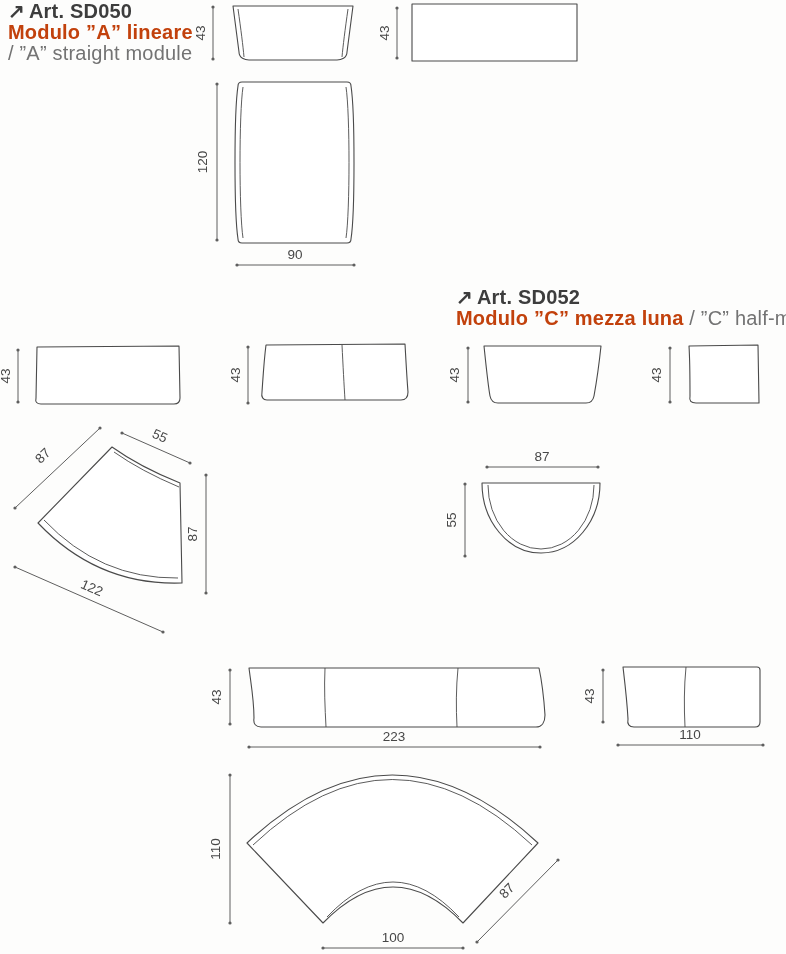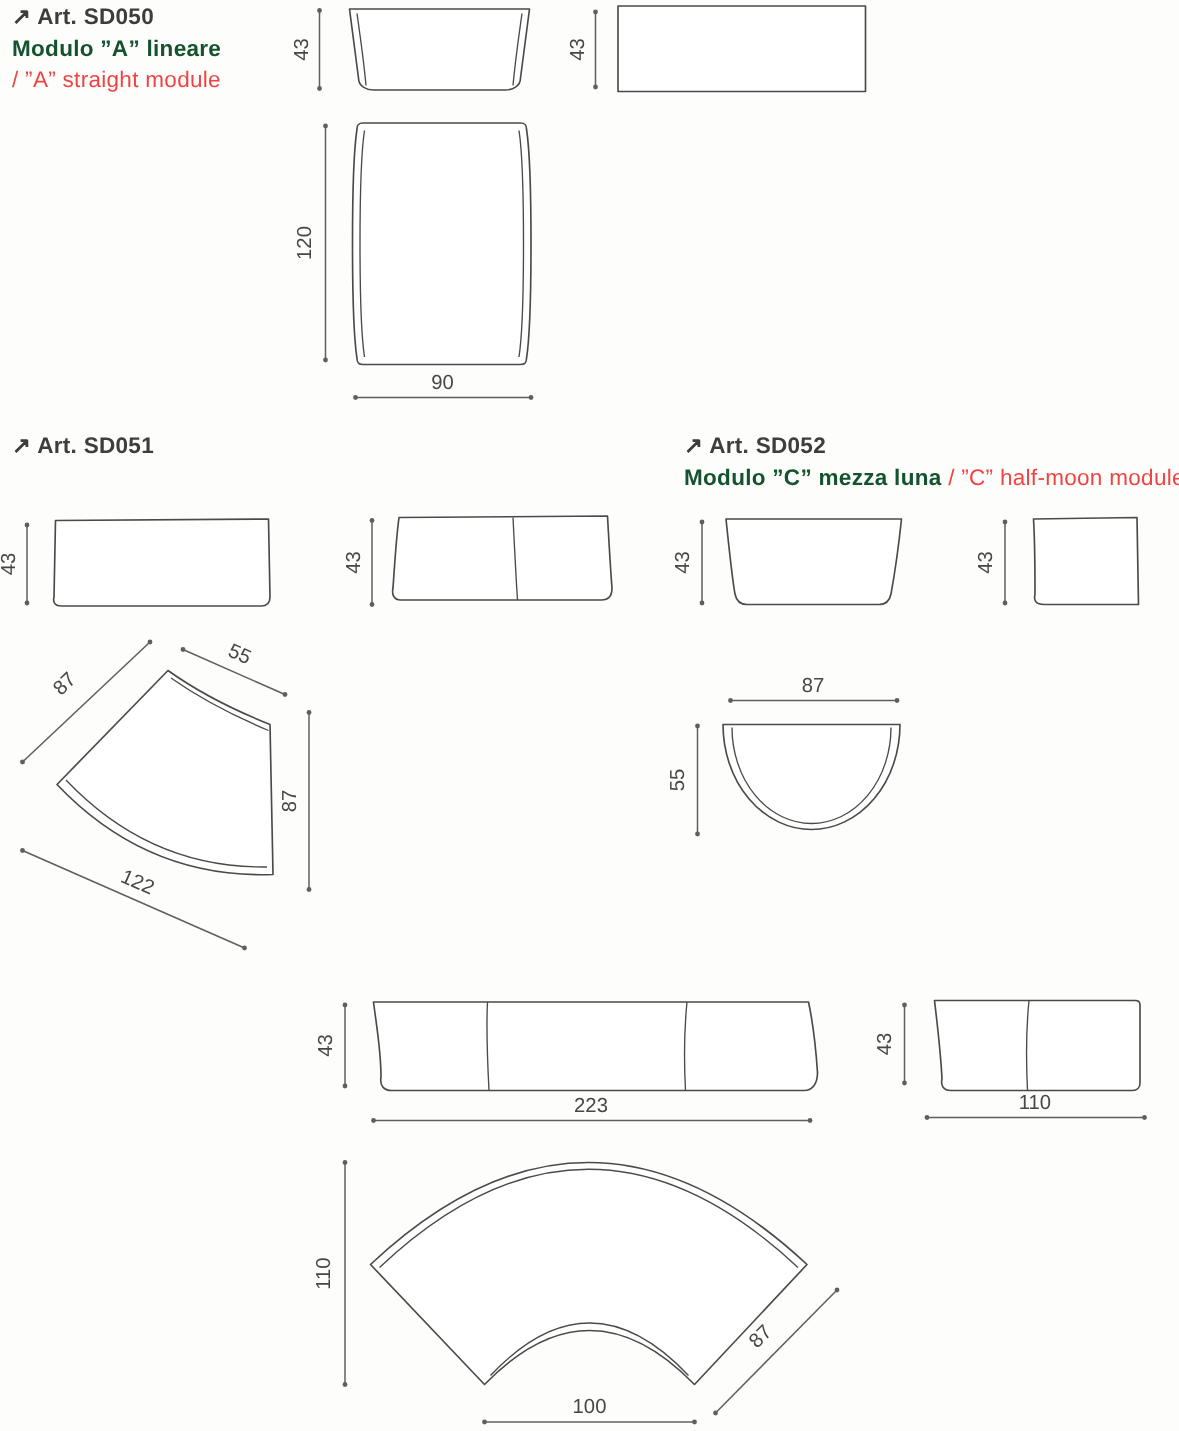--- a/index.html
+++ b/index.html
@@ -1,22 +1,22 @@
 <!DOCTYPE html>
 <html><head>
 <meta charset="utf-8">
 <style>
   html,body{margin:0;padding:0;background:#fdfdfc;}
   .canvas{position:relative;width:786px;height:954px;overflow:hidden;
           font-family:"Liberation Sans",sans-serif;background:#fdfdfc;}
-  .hdr{position:absolute;line-height:21px;font-size:15px;letter-spacing:.2px;white-space:nowrap;}
+  .hdr{position:absolute;line-height:21px;font-size:20px;letter-spacing:.2px;white-space:nowrap;}
   .hdr .l1{font-weight:bold;color:#3d3d3d;}
   .hdr .arrow{font-weight:bold;color:#3d3d3d;margin-right:4px;}
-  .hdr .it{font-weight:bold;color:#14532d;}
-  .hdr .en{font-weight:normal;color:#ef4444;}
+  .hdr .it{font-weight:bold;color:#c2410c;}
+  .hdr .en{font-weight:normal;color:#737373;}
   .hdr .block{display:block;}
   svg.sheet{position:absolute;left:0;top:0;}
   .sh{fill:#ffffff;stroke:#4a4a4a;stroke-width:1.1;stroke-linejoin:round;}
   .in{fill:none;stroke:#4a4a4a;stroke-width:0.9;}
   .ln{stroke:#5f5f5f;stroke-width:1;}
   .dim{font-family:"Liberation Sans",sans-serif;font-size:13.5px;fill:#474747;text-anchor:middle;}
 </style>
 </head>
 <body>
 
@@ -113,21 +113,20 @@
     </g>
   </svg>
 
   <div class="hdr" style="left:8px;top:1px;">
     <div class="l1"><span class="arrow">↗</span><span>Art. SD050</span></div>
     <span class="it block">Modulo ”A” lineare</span>
     <span class="en block">/ ”A” straight module</span>
   </div>
 
   <div class="hdr" style="left:8px;top:287px;">
-    <div class="l1"><span class="arrow">↗</span><span>Art. SD051</span></div>
   </div>
 
   <div class="hdr" style="left:456px;top:287px;">
     <div class="l1"><span class="arrow">↗</span><span>Art. SD052</span></div>
     <div><span class="it">Modulo ”C” mezza luna</span>
     <span class="en">/ ”C” half-moon module</span></div>
   </div>
 
 
 </div>

